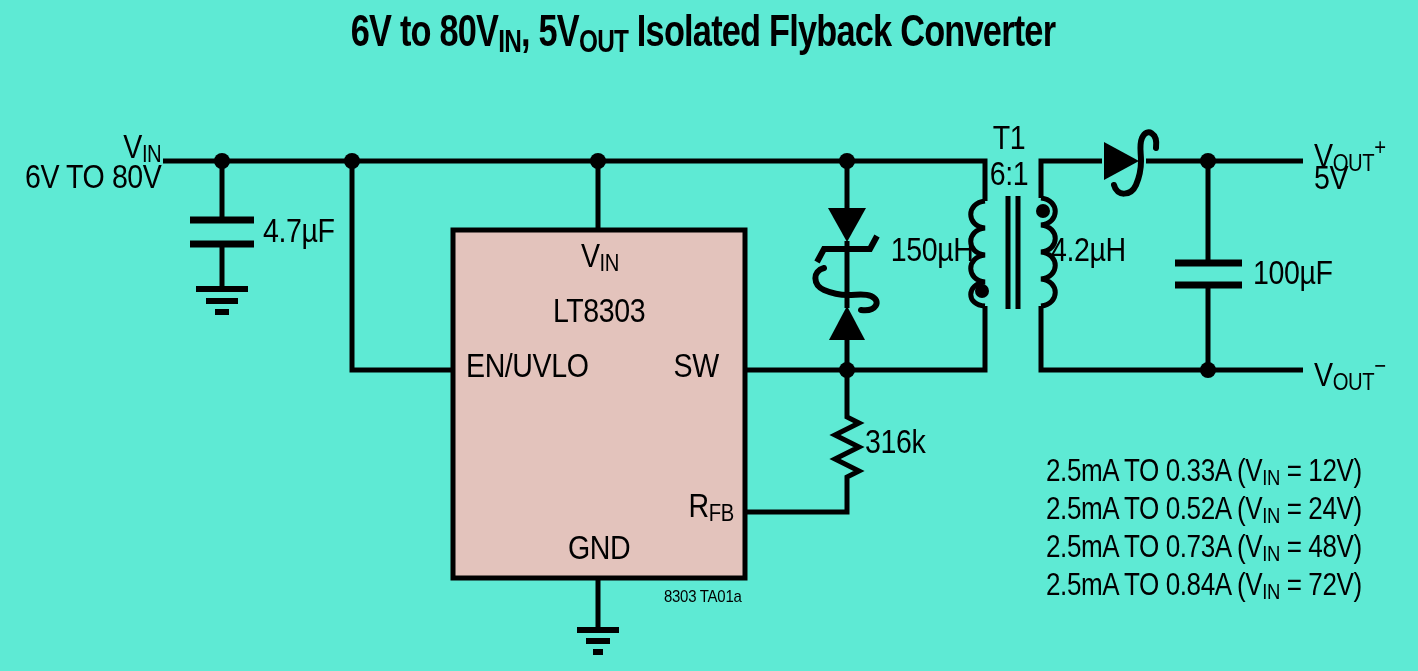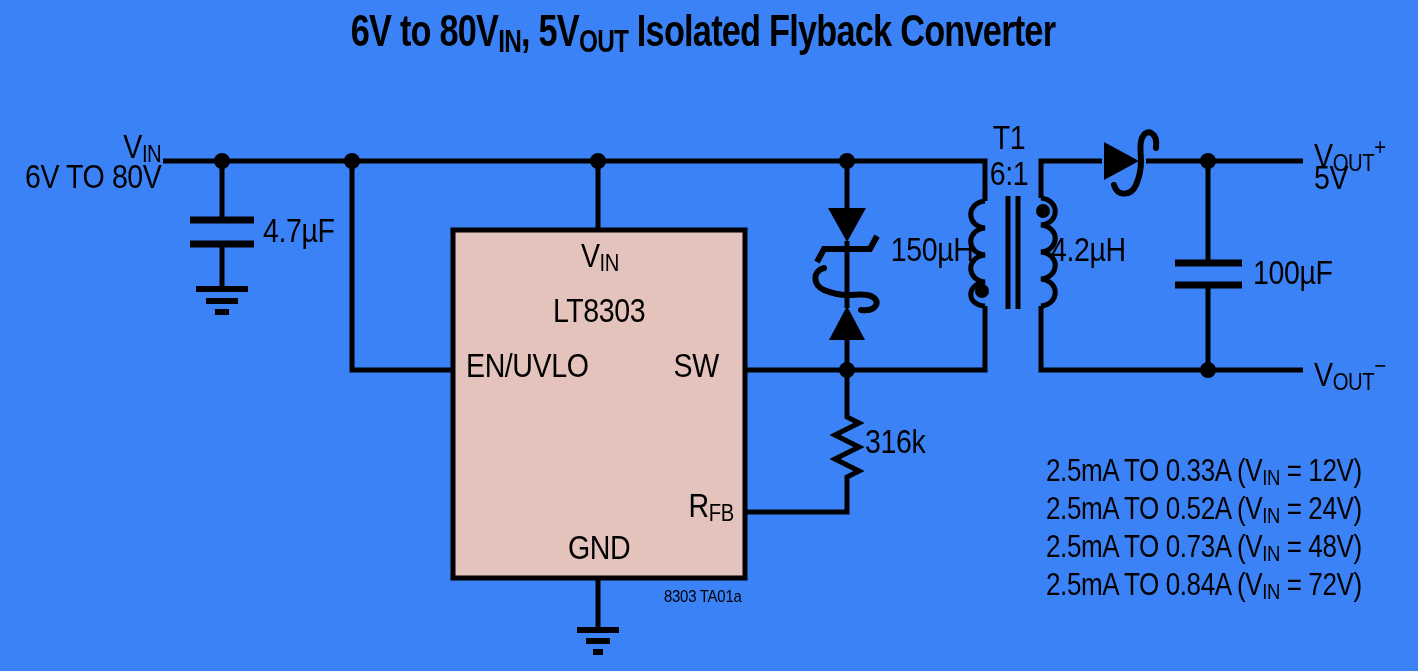--- a/index.html
+++ b/index.html
@@ -1,16 +1,16 @@
 <!DOCTYPE html>
 <html><head>
 <meta charset="utf-8">
 <style>
   html,body{margin:0;padding:0;background:#fff;}
-  #stage{position:relative;width:1418px;height:671px;background:#3b82f6;overflow:hidden;
+  #stage{position:relative;width:1418px;height:671px;background:#5eead4;overflow:hidden;
          font-family:"Liberation Sans",sans-serif;color:#000;}
   #schematic{position:absolute;left:0;top:0;}
   .lbl{position:absolute;white-space:nowrap;font-size:34px;line-height:34px;
        letter-spacing:-0.5px;transform:scaleX(0.84);transform-origin:0 0;}
   .lbl-r{transform-origin:100% 0;text-align:right;}
   .lbl-c{transform:scaleX(0.84) translateX(-50%);}
   .sb{font-size:71%;vertical-align:-0.18em;}
   .sp{font-size:71%;vertical-align:0.5em;}
   .title{position:absolute;white-space:nowrap;font-size:44px;line-height:44px;font-weight:bold;
          letter-spacing:-1px;transform:scaleX(0.78) translateX(-50%);transform-origin:0 0;}

